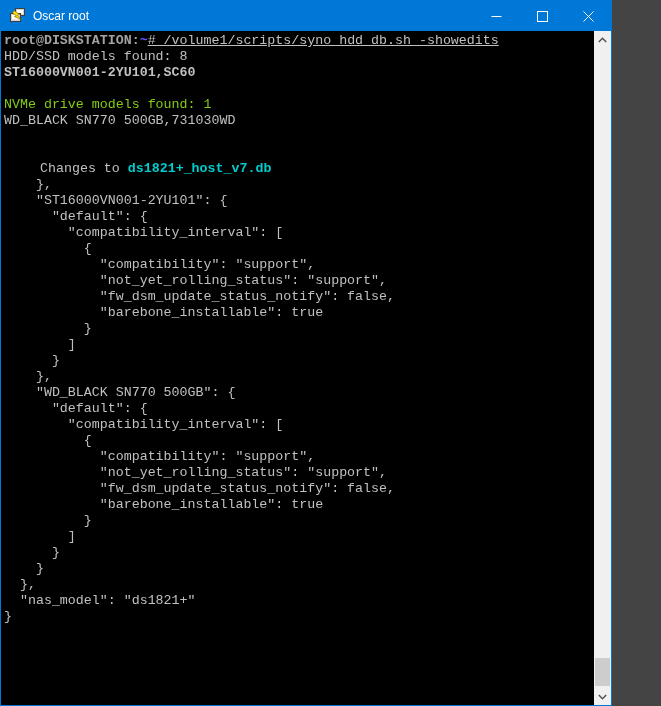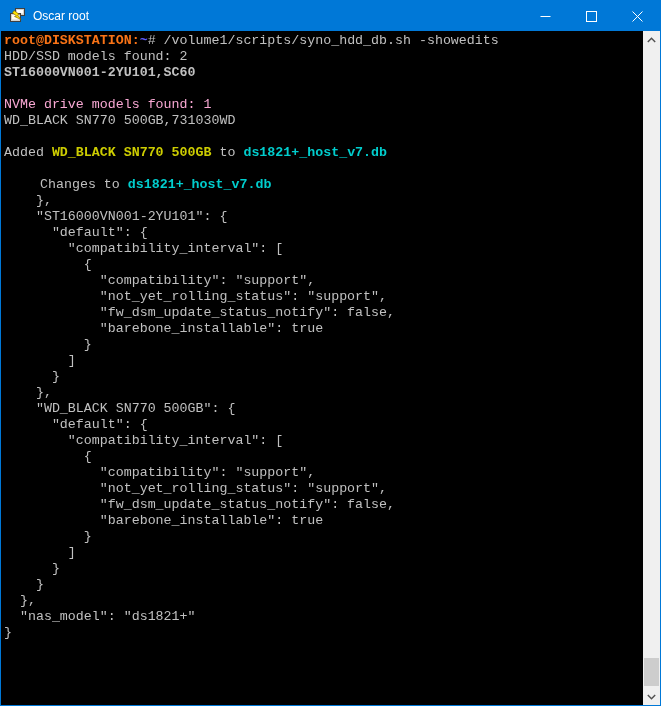--- a/index.html
+++ b/index.html
@@ -1,18 +1,18 @@
 <!DOCTYPE html>
 <html><head>
 <meta charset="utf-8">
 <style>
   * { margin: 0; padding: 0; box-sizing: border-box; }
   html, body { background: #444; }
   .window {
-    width: 661px; height: 706px;
+    width: 612px; height: 706px;
     border: 1px solid #0078D7;
     display: flex; flex-direction: column;
     background: #000;
     font-family: "Liberation Sans", sans-serif;
     position: relative;
   }
   .titlebar {
     height: 30px; flex: 0 0 30px;
     background: #0078D7;
     display: flex; align-items: center;
@@ -80,28 +80,27 @@
     <button class="win-btn">
       <svg width="11" height="11" viewBox="0 0 11 11">
         <line x1="0.5" y1="0.5" x2="10.5" y2="10.5" stroke="#FFFFFF" stroke-width="1"></line>
         <line x1="10.5" y1="0.5" x2="0.5" y2="10.5" stroke="#FFFFFF" stroke-width="1"></line>
       </svg>
     </button>
   </div>
 
   <div class="body">
     <div class="terminal" style="background: rgb(0, 0, 0);">
-        <div class="tline"><span style="color: #f97316; font-weight: bold;">root@DISKSTATION:</span><span style="color: rgb(92, 92, 255); font-weight: bold;">~</span><span style="color: rgb(192, 192, 192);"># /volume1/scripts/syno_hdd_db.sh -showedits</span></div>
-        <div class="tline"><span style="color: rgb(192, 192, 192);">HDD/SSD models found: 2</span></div>
+        <div class="tline"><span style="color: #a3a3a3; font-weight: bold;">root@DISKSTATION:</span><span style="color: rgb(92, 92, 255); font-weight: bold;">~</span><span style="color: rgb(192, 192, 192); text-decoration: underline;"># /volume1/scripts/syno_hdd_db.sh -showedits</span></div>
+        <div class="tline"><span style="color: rgb(192, 192, 192);">HDD/SSD models found: 8</span></div>
         <div class="tline"><span style="color: rgb(192, 192, 192); font-weight: bold;">ST16000VN001-2YU101,SC60</span></div>
         <div class="tline"></div>
-        <div class="tline"><span style="color: #f9a8d4;">NVMe drive models found: 1</span></div>
+        <div class="tline"><span style="color: #84cc16;">NVMe drive models found: 1</span></div>
         <div class="tline"><span style="color: rgb(192, 192, 192);">WD_BLACK SN770 500GB,731030WD</span></div>
         <div class="tline"></div>
-        <div class="tline"><span style="color: rgb(192, 192, 192);">Added </span><span style="color: rgb(205, 205, 0); font-weight: bold;">WD_BLACK SN770 500GB</span><span style="color: rgb(192, 192, 192);"> to </span><span style="color: rgb(0, 205, 205); font-weight: bold;">ds1821+_host_v7.db</span></div>
         <div class="tline"></div>
         <div class="tline"><span style="color: rgb(192, 192, 192); margin-left: 36px;">Changes to </span><span style="color: rgb(0, 205, 205); font-weight: bold;">ds1821+_host_v7.db</span></div>
         <div class="tline"><span style="color: rgb(192, 192, 192);">    },</span></div>
         <div class="tline"><span style="color: rgb(192, 192, 192);">    "ST16000VN001-2YU101": {</span></div>
         <div class="tline"><span style="color: rgb(192, 192, 192);">      "default": {</span></div>
         <div class="tline"><span style="color: rgb(192, 192, 192);">        "compatibility_interval": [</span></div>
         <div class="tline"><span style="color: rgb(192, 192, 192);">          {</span></div>
         <div class="tline"><span style="color: rgb(192, 192, 192);">            "compatibility": "support",</span></div>
         <div class="tline"><span style="color: rgb(192, 192, 192);">            "not_yet_rolling_status": "support",</span></div>
         <div class="tline"><span style="color: rgb(192, 192, 192);">            "fw_dsm_update_status_notify": false,</span></div>

